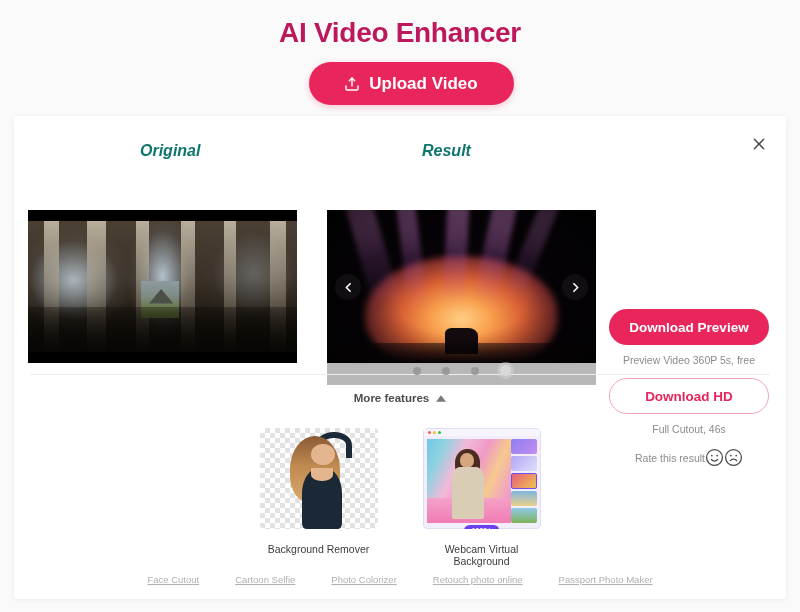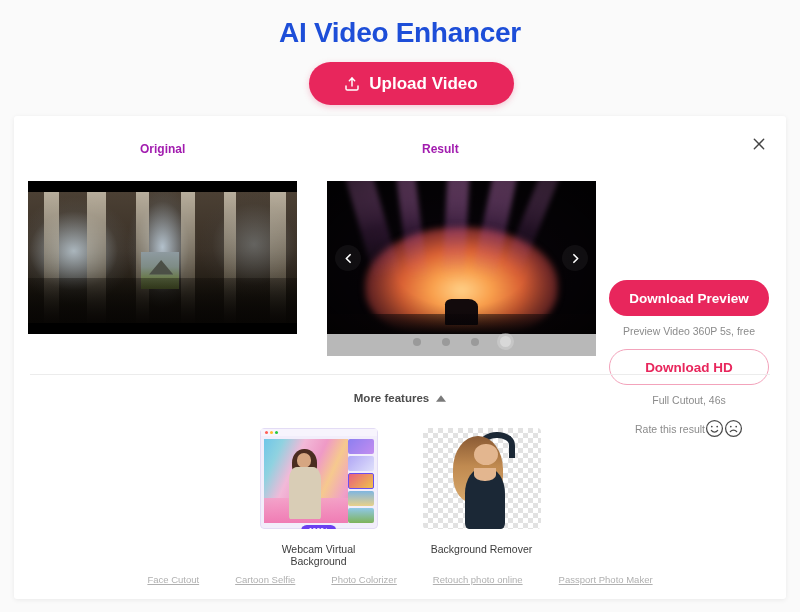--- a/index.html
+++ b/index.html
@@ -16,21 +16,21 @@
     color: #222;
     position: relative;
   }
 
   
   .page-title {
     text-align: center;
     font-size: 28px;
     font-weight: bold;
     letter-spacing: -0.3px;
-    color: #1d4ed8;
+    color: #be185d;
     padding-top: 17px;
   }
 
   .upload-wrap {
     display: flex;
     justify-content: center;
     margin-top: 13px;
     padding-left: 22px;
   }
 
@@ -79,32 +79,33 @@
 
   
   .col-heads {
     position: absolute;
     left: 0; top: 26px;
     width: 100%;
     height: 22px;
   }
   .col-head {
     position: absolute;
-    font-size: 12px;
+    font-size: 16px;
     font-weight: bold;
-    color: #a21caf;
+    color: #0f766e;
+    font-style: italic;
   }
   .col-head.original { left: 126px; }
   .col-head.result   { left: 408px; }
 
   
   .media-row {
     position: absolute;
     left: 0;
-    top: 65px;
+    top: 94px;
     width: 100%;
     height: 175px;
   }
 
   .thumb-original {
     position: absolute;
     left: 14px;
     top: 0;
     width: 269px;
     height: 153px;
@@ -611,20 +612,33 @@
   <div class="more-features">
     <span>More features</span>
     <span>
       <svg width="10" height="7" viewBox="0 0 12 8" fill="#7a7a7a">
         <polygon points="6,0 12,8 0,8"></polygon>
       </svg>
     </span>
   </div>
 
   <div class="features">
+
+    <div class="feature">
+      <div class="feature-thumb">
+        <div class="bgr">
+          <div class="bgr-arm"></div>
+          <div class="bgr-hair"></div>
+          <div class="bgr-face"></div>
+          <div class="bgr-body"></div>
+          <div class="bgr-chest"></div>
+        </div>
+      </div>
+      <div class="feature-label">Background Remover</div>
+    </div>
 
     <div class="feature">
       <div class="feature-thumb">
         <div class="wvb">
           <div class="wvb-bar">
             <span class="wvb-dotr"></span>
             <span class="wvb-doty"></span>
             <span class="wvb-dotg"></span>
           </div>
           <div class="wvb-stage">
@@ -638,33 +652,20 @@
             <div class="wvb-tile t2"></div>
             <div class="wvb-tile t3"></div>
             <div class="wvb-tile t4"></div>
             <div class="wvb-tile t5"></div>
           </div>
         </div>
         <div class="badge">1000+</div>
       </div>
       <div class="feature-label">Webcam Virtual Background</div>
     </div>
-
-    <div class="feature">
-      <div class="feature-thumb">
-        <div class="bgr">
-          <div class="bgr-arm"></div>
-          <div class="bgr-hair"></div>
-          <div class="bgr-face"></div>
-          <div class="bgr-body"></div>
-          <div class="bgr-chest"></div>
-        </div>
-      </div>
-      <div class="feature-label">Background Remover</div>
-    </div>
   </div>
 
   <div class="links">
     <a class="link">Face Cutout</a>
     <a class="link">Cartoon Selfie</a>
     <a class="link">Photo Colorizer</a>
     <a class="link">Retouch photo online</a>
     <a class="link">Passport Photo Maker</a>
   </div>
 

